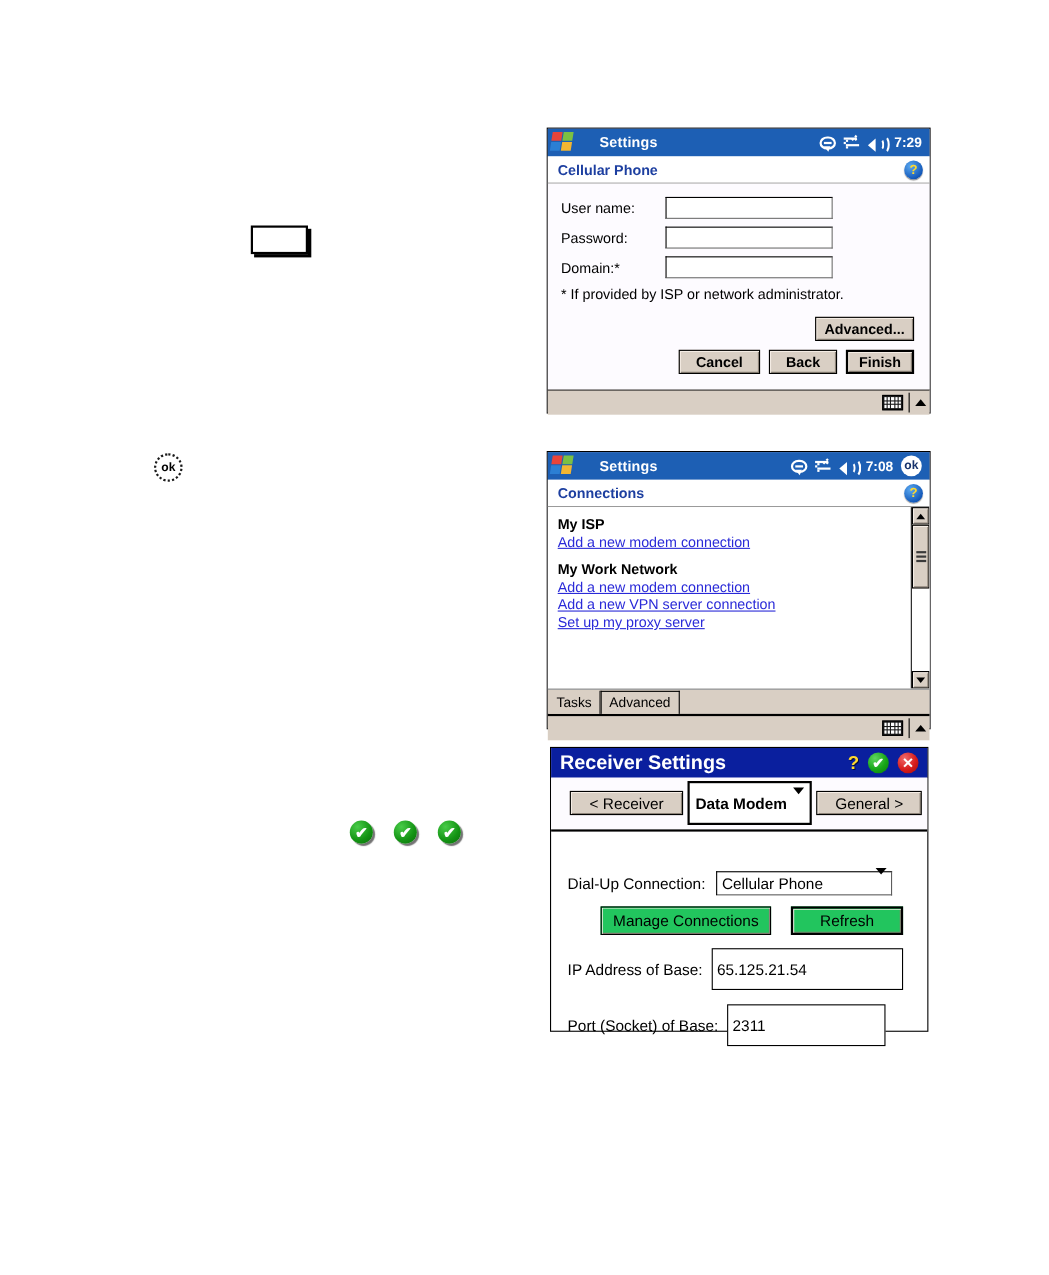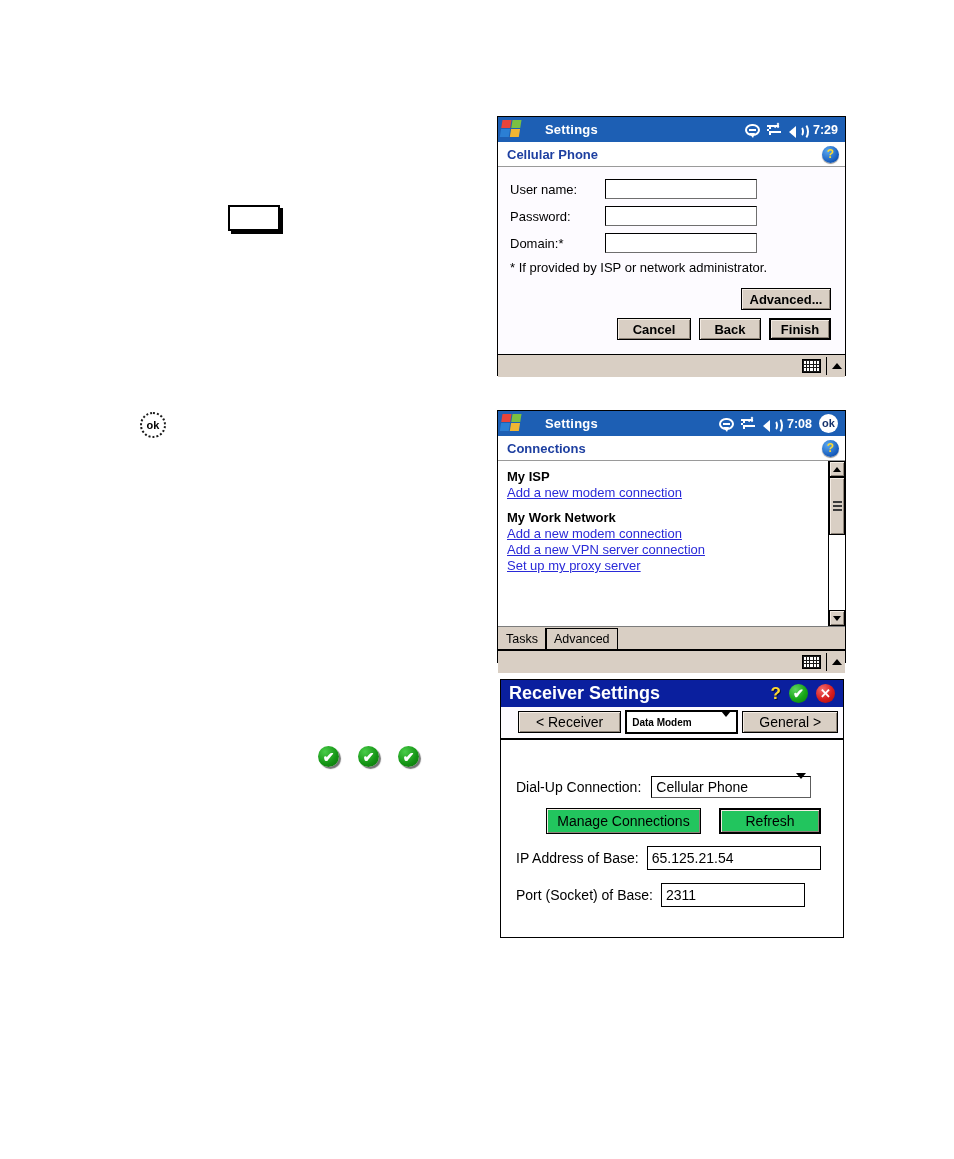--- a/index.html
+++ b/index.html
@@ -313,22 +313,22 @@
     height: 22px;
     font-size: 14px;
     color: #000;
     display: flex; align-items: center; justify-content: center;
     box-sizing: border-box;
     cursor: default;
   }
   .navcombo {
     background: #ffffff;
     border: 2px solid #000;
-    height: 24px;
-    font-size: 10px;
+    height: 40px;
+    font-size: 14px;
     font-weight: bold;
     color: #000;
     display: flex; align-items: center;
     box-sizing: border-box;
     padding: 0 5px;
     cursor: default;
   }
   .navcombo .arrow { margin-left: auto; }
   .caret {
     width: 0; height: 0;
@@ -347,21 +347,21 @@
     display: flex; align-items: center;
     box-sizing: border-box;
     padding: 0 4px;
     cursor: default;
   }
   .combo .arrow { margin-left: auto; padding-left: 6px; }
   .rs-label { font-size: 14px; color: #000; }
   .rs-input {
     background: #ffffff;
     border: 1px solid #000;
-    height: 24px;
+    height: 38px;
     font-size: 14px;
     color: #000;
     display: flex; align-items: center;
     box-sizing: border-box;
     padding: 0 4px;
   }
   .rs-btn {
     background: #22c55e;
     border: 1px solid #000;
     box-shadow: inset 1px 1px 0 #f4ece4, inset -1px -1px 0 #8d8378;

